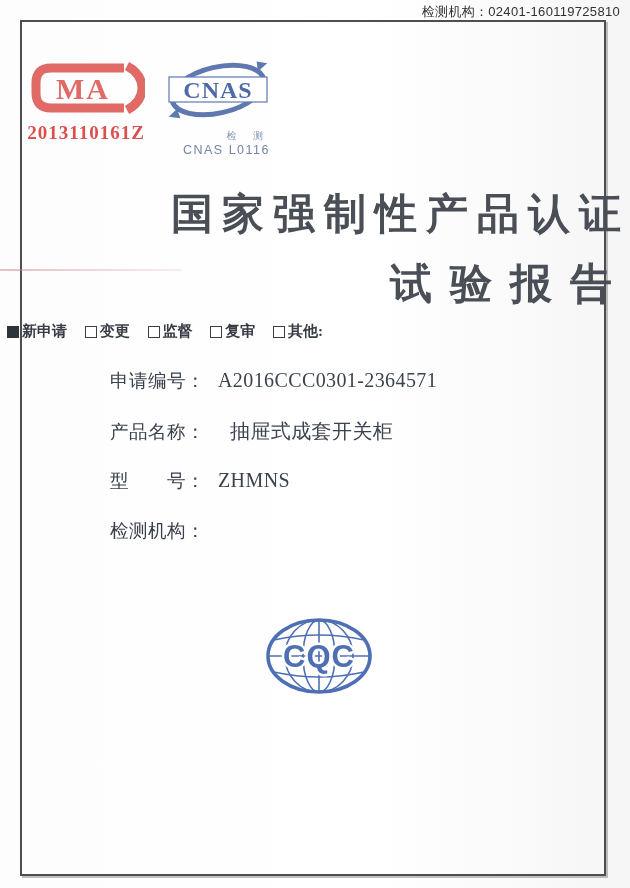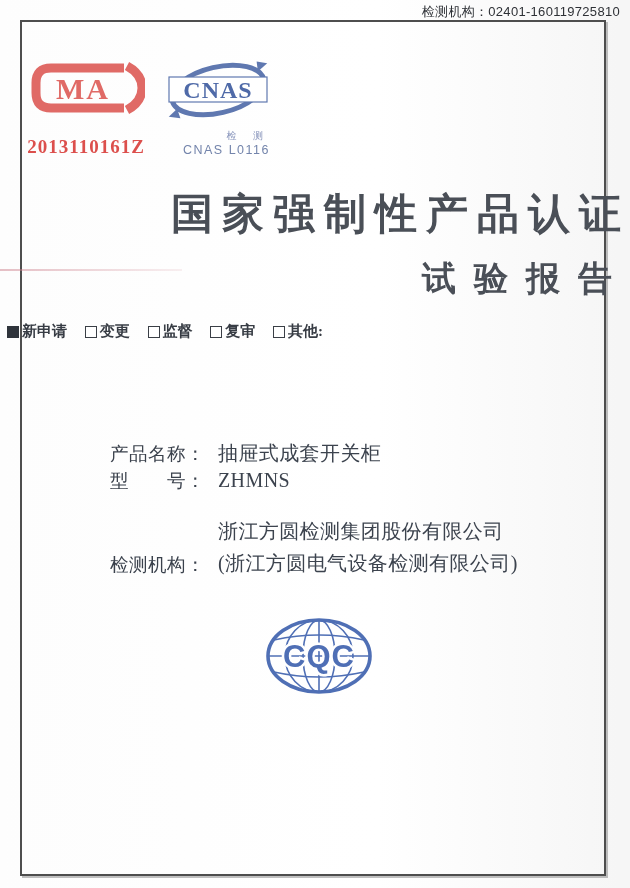--- a/index.html
+++ b/index.html
@@ -19,48 +19,48 @@
     background:transparent;
   }
   .scratch {
     position:absolute; left:0; top:269px; width:182px; height:1.5px;
     background:linear-gradient(90deg, rgba(205,128,140,.5), rgba(205,128,140,.12));
     z-index:3;
   }
   
   .cma-block { position:absolute; left:16px; top:60px; width:140px; text-align:center; }
   .cma-cert {
-    margin-top:16px; font-size:19px; color:#dc4f4c; letter-spacing:1px;
+    margin-top:2px; font-size:19px; color:#dc4f4c; letter-spacing:1px;
     font-family:"Liberation Serif", serif; font-weight:bold;
   }
   .cnas-block { position:absolute; left:150px; top:58px; width:120px; text-align:right; }
   .cnas-sub1 { font-size:10px; color:#8794bb; letter-spacing:7px; margin-top:1px; padding-left:7px; }
   .cnas-sub2 { font-size:12.5px; color:#7384ab; letter-spacing:1.5px; font-family:"Liberation Sans", sans-serif; }
   .cqc-block { position:absolute; left:4px; top:616px; width:100%; text-align:center; }
   
   .title-block { position:absolute; left:0; top:186px; width:100%; text-align:right; color:#4a4f57; }
   .title-line1 { font-size:42px; font-weight:600; letter-spacing:9px; }
-  .title-line2 { font-size:34px; font-weight:600; letter-spacing:18px; margin-top:14px; }
+  .title-line2 { font-size:42px; font-weight:600; letter-spacing:18px; margin-top:14px; }
   
   .cb-row {
     position:absolute; left:0; top:314px; width:100%; text-align:left;
     font-size:15px; font-weight:600; color:#373c44;margin-top:8px;
   }
   .cb-item { display:inline-flex; align-items:center; margin:0 7px; }
   .cb-box {
     width:12px; height:12px; border:1.5px solid #3a3f46; display:inline-block;
     margin-right:3px; background:#fff;
   }
   .cb-box.filled { background:#2f343b; border-color:#2f343b; }
   
   .field-row { position:absolute; left:110px; display:flex; align-items:baseline; }
   .f-label { font-size:18.5px; color:#3a414c; letter-spacing:.5px; white-space:pre; }
   .f-value { margin-left:13px; font-size:20px; color:#3c434e; letter-spacing:.4px; }
   .f-value2 { font-size:20px; color:#3c434e; letter-spacing:.4px; margin-top:5px; }
-  .row1 { top:368px; } .row2 { top:440px; } .row3 { top:468px; } .row4 { top:518px;align-items:flex-end; }
+  .row1 { top:368px; } .row2 { top:418px;gap:12px; } .row3 { top:468px; } .row4 { top:518px;align-items:flex-end; }
 </style>
 </head>
 <body>
 
 <div class="page">
 
   <div class="report-no"><span>检测机构：</span><span>02401-160119725810</span></div>
 
   <div class="frame"></div>
   <div class="scratch"></div>
@@ -109,34 +109,34 @@
     <span class="cb-item">
       <span class="cb-box"></span>
       <span>复审</span>
     </span>
     <span class="cb-item">
       <span class="cb-box"></span>
       <span>其他:</span>
     </span>
   </div>
 
+  <div class="field-row row1">
+    <span class="f-label">申请编号：</span>
+    <span class="f-value">A2016CCC0301-2364571</span>
+  </div>
   <div class="field-row row2">
     <span class="f-label">产品名称：</span>
     <span class="f-value">抽屉式成套开关柜</span>
   </div>
   <div class="field-row row3">
     <span class="f-label">型　　号：</span>
     <span class="f-value">ZHMNS</span>
   </div>
   <div class="field-row row4">
     <span class="f-label">检测机构：</span>
-    <span>
-      <div class="f-value">浙江方圆检测集团股份有限公司</div>
-      <div class="f-value f-value2">(浙江方圆电气设备检测有限公司)</div>
-    </span>
   </div>
 
   <div class="cqc-block">
     <svg width="110" height="80" viewBox="0 0 110 80">
       <ellipse cx="55" cy="40" rx="51" ry="36" fill="none" stroke="#4f6fb5" stroke-width="3.6"></ellipse>
       <ellipse cx="55" cy="40" rx="34" ry="36" fill="none" stroke="#4f6fb5" stroke-width="1.6"></ellipse>
       <ellipse cx="55" cy="40" rx="16" ry="36" fill="none" stroke="#4f6fb5" stroke-width="1.6"></ellipse>
       <line x1="55" y1="4" x2="55" y2="76" stroke="#4f6fb5" stroke-width="1.6"></line>
       <path d="M 10 24 Q 55 14 100 24" fill="none" stroke="#4f6fb5" stroke-width="1.6"></path>
       <line x1="4" y1="40" x2="106" y2="40" stroke="#4f6fb5" stroke-width="1.6"></line>

